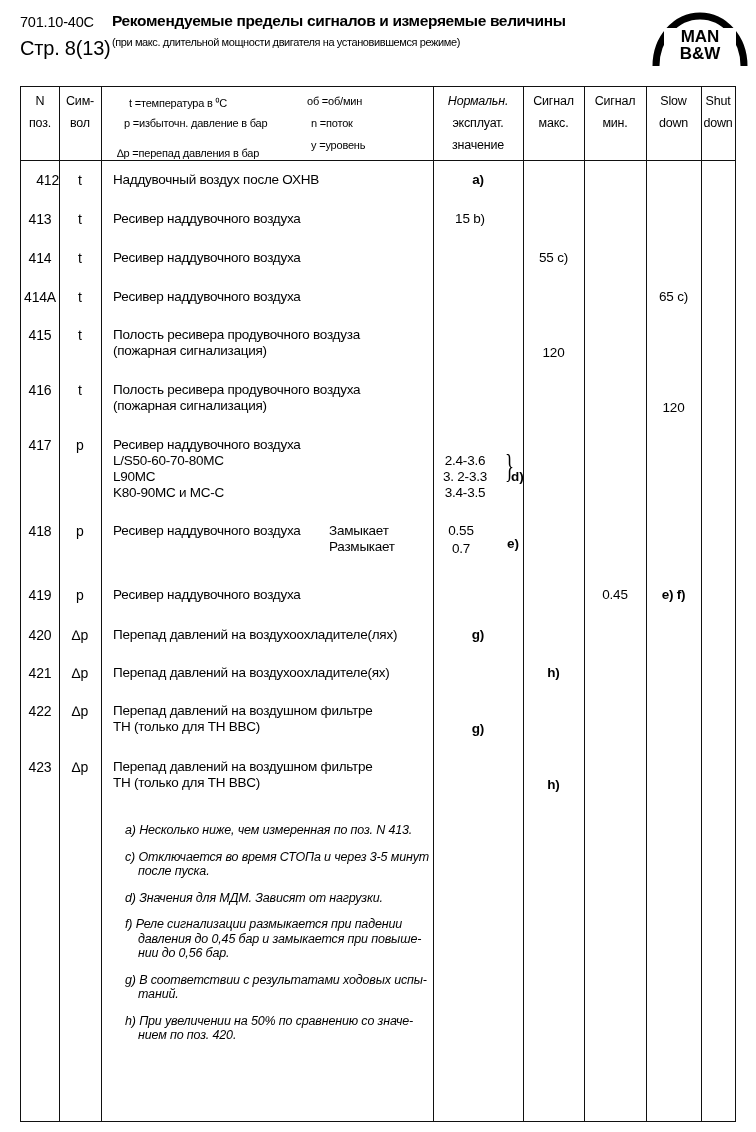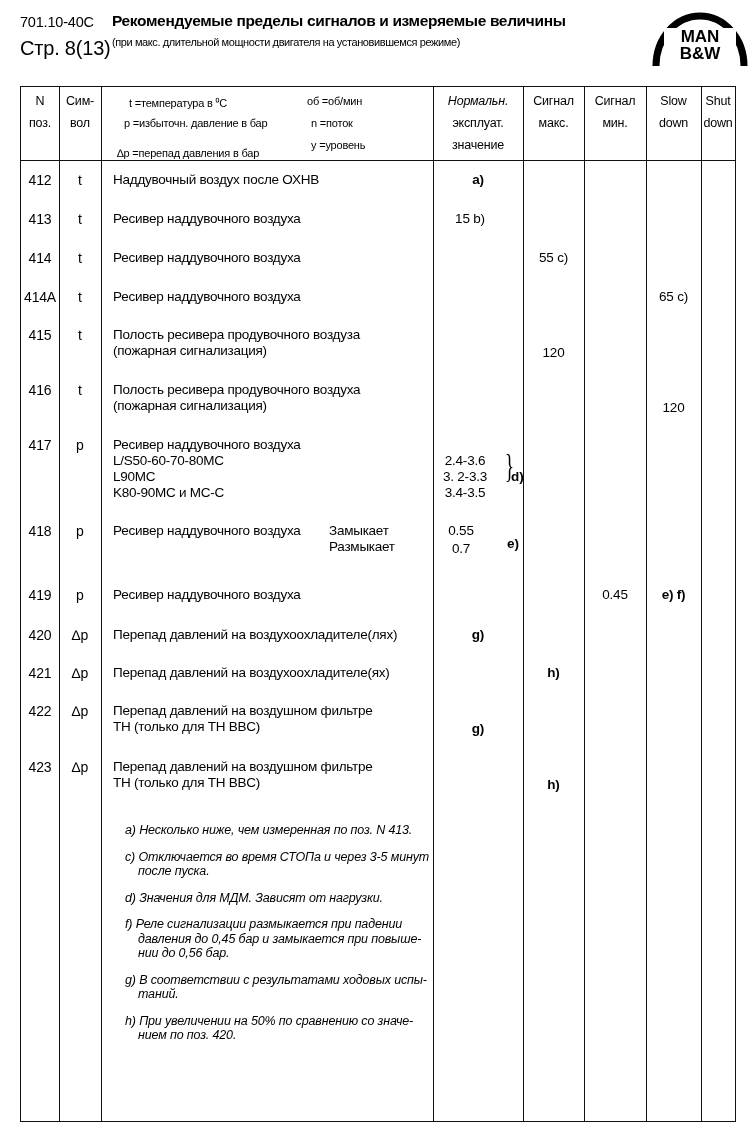--- a/index.html
+++ b/index.html
@@ -215,21 +215,21 @@
 
   <div class="hd" style="left:563px; top:8px;  width:62px;">Сигнал</div>
   <div class="hd" style="left:563px; top:30px; width:62px;">мин.</div>
 
   <div class="hd" style="left:625px; top:8px;  width:55px;">Slow</div>
   <div class="hd" style="left:625px; top:30px; width:55px;">down</div>
 
   <div class="hd" style="left:680px; top:8px;  width:34px;">Shut</div>
   <div class="hd" style="left:680px; top:30px; width:34px;">down</div>
 
-  <div class="c-num" style="left:0px;  top:85px; width:38px;">412</div>
+  <div class="c-num" style="left:0px;  top:85px; width:38px;text-align:right;">412</div>
   <div class="c-sym" style="left:38px; top:85px; width:42px;">t</div>
   <div class="c-desc" style="left:92px; top:85px;">Наддувочный воздух после ОХНВ</div>
   <div class="c-val bold" style="left:412px; top:85px; width:90px;">a)</div>
 
   <div class="c-num" style="left:0px;  top:124px; width:38px;">413</div>
   <div class="c-sym" style="left:38px; top:124px; width:42px;">t</div>
   <div class="c-desc" style="left:92px; top:124px;">Ресивер наддувочного воздуха</div>
   <div class="c-val" style="left:404px; top:124px; width:90px;">15 b)</div>
 
   <div class="c-num" style="left:0px;  top:163px; width:38px;">414</div>

